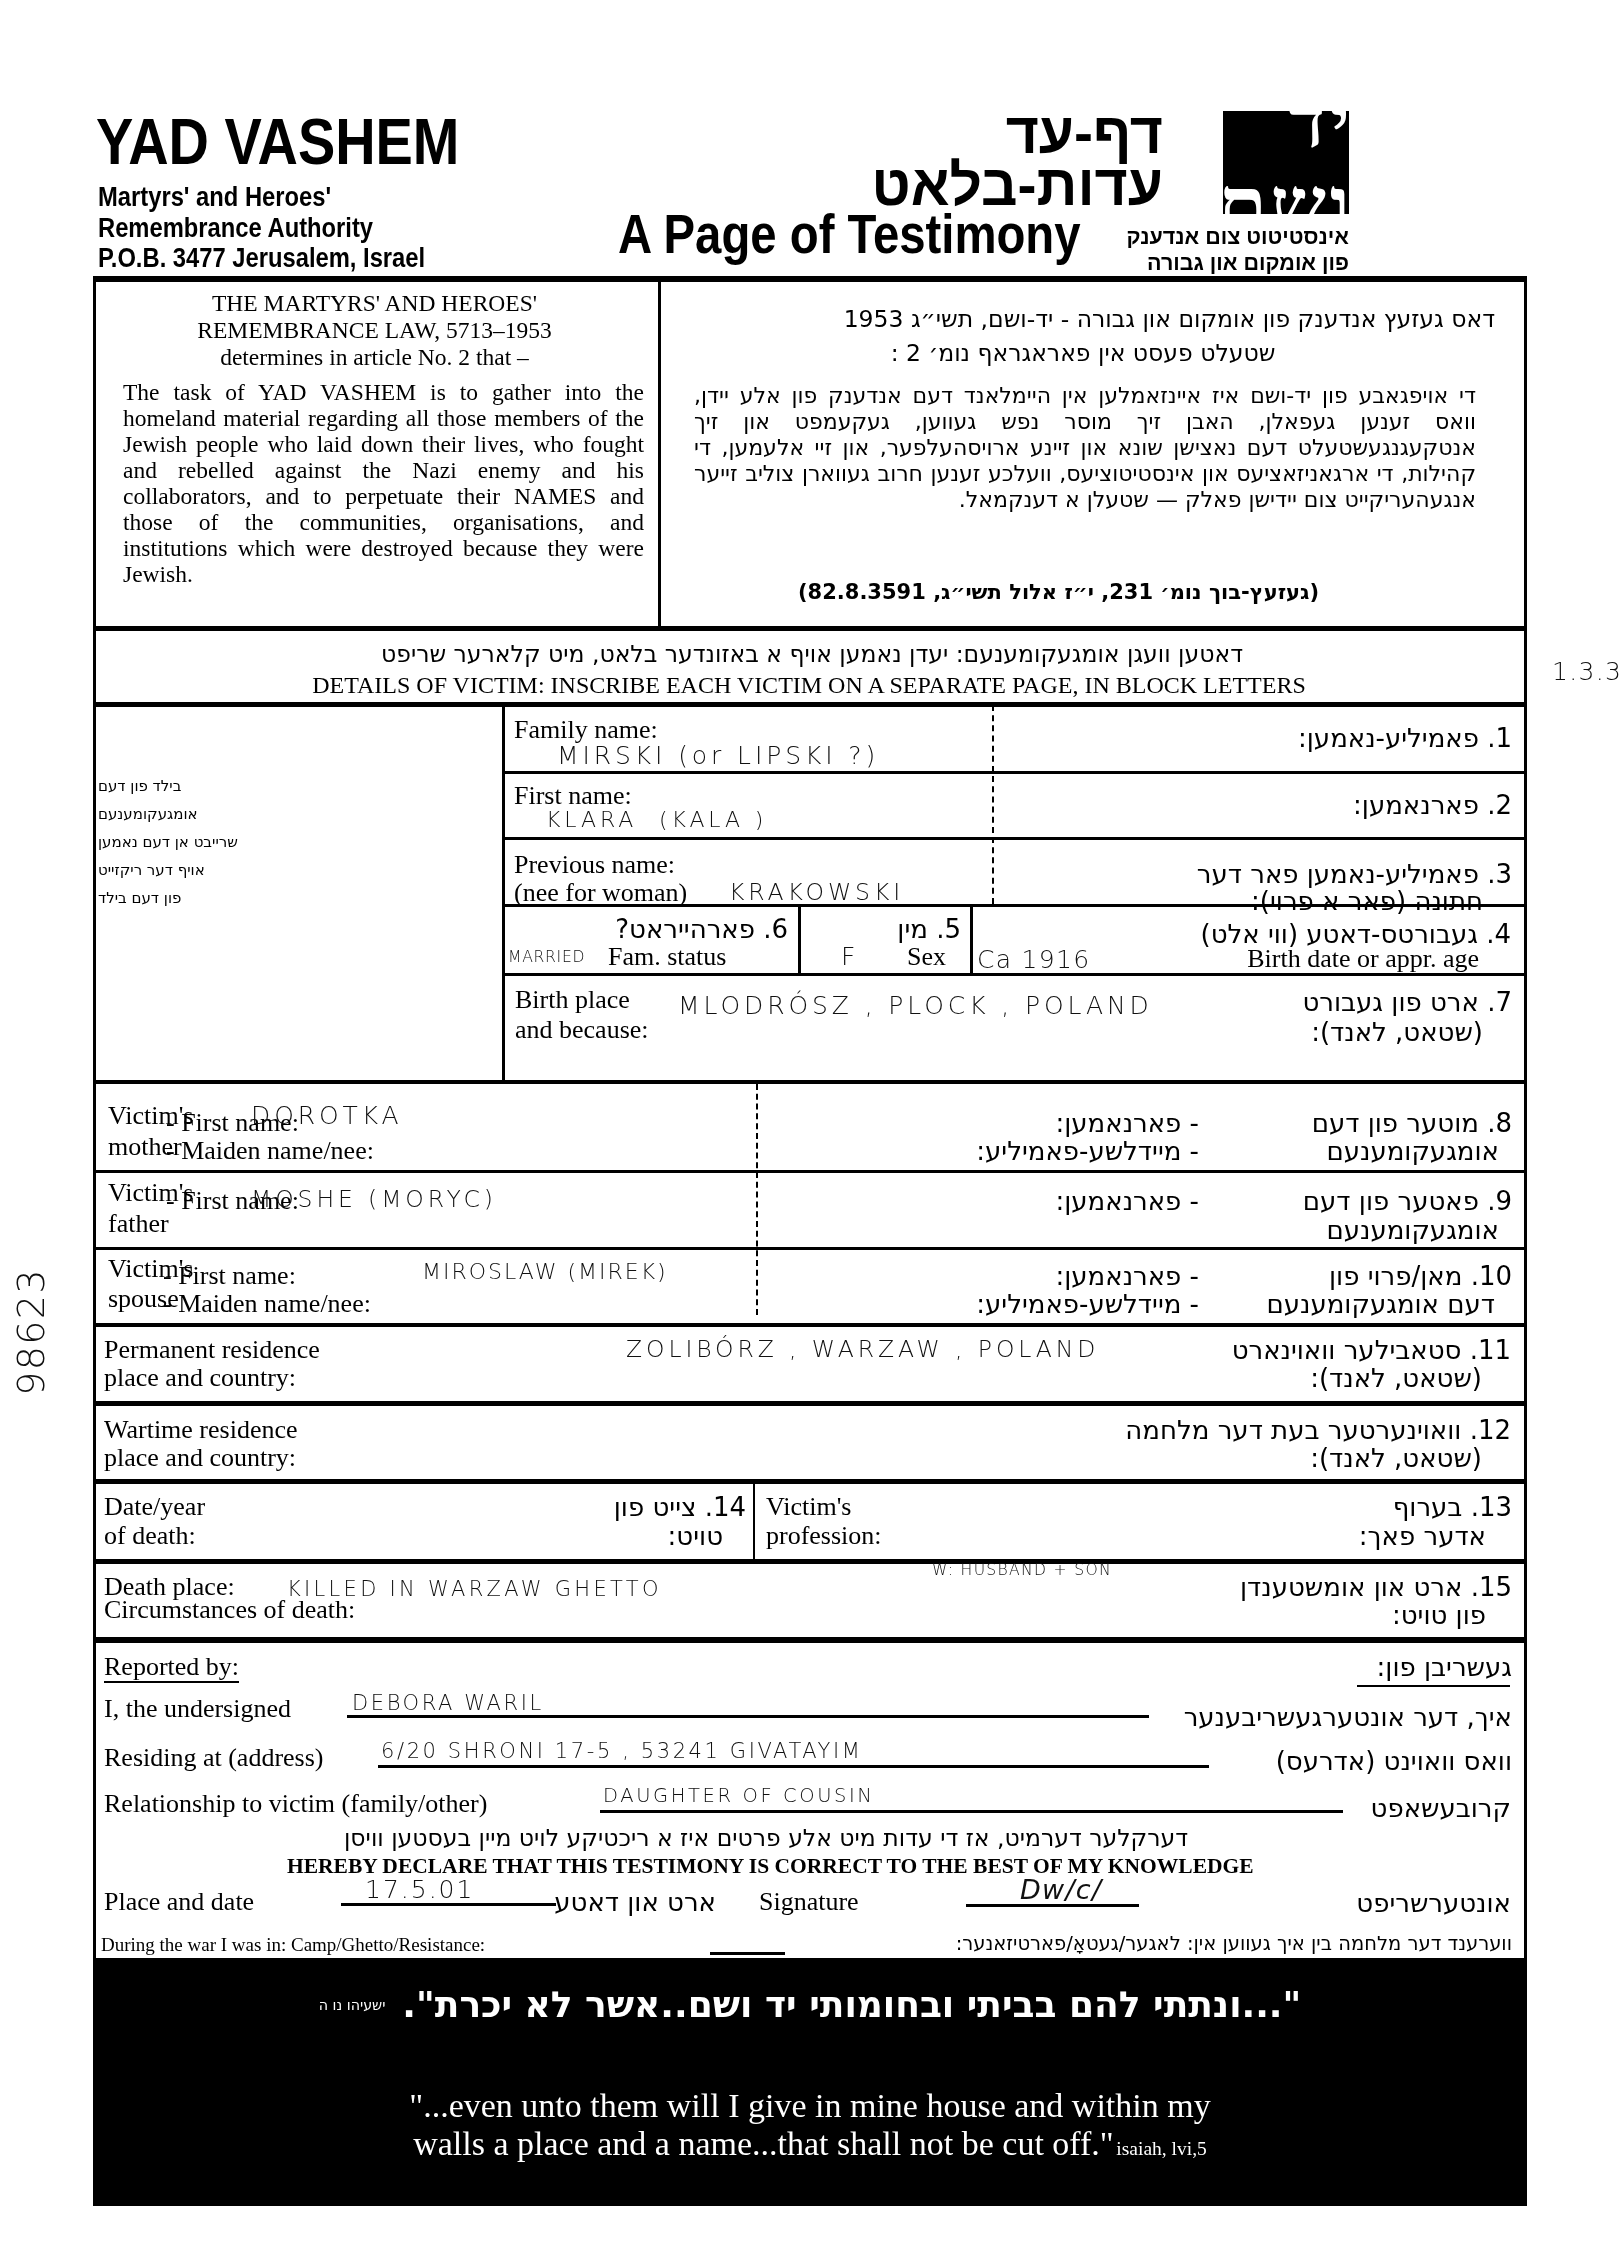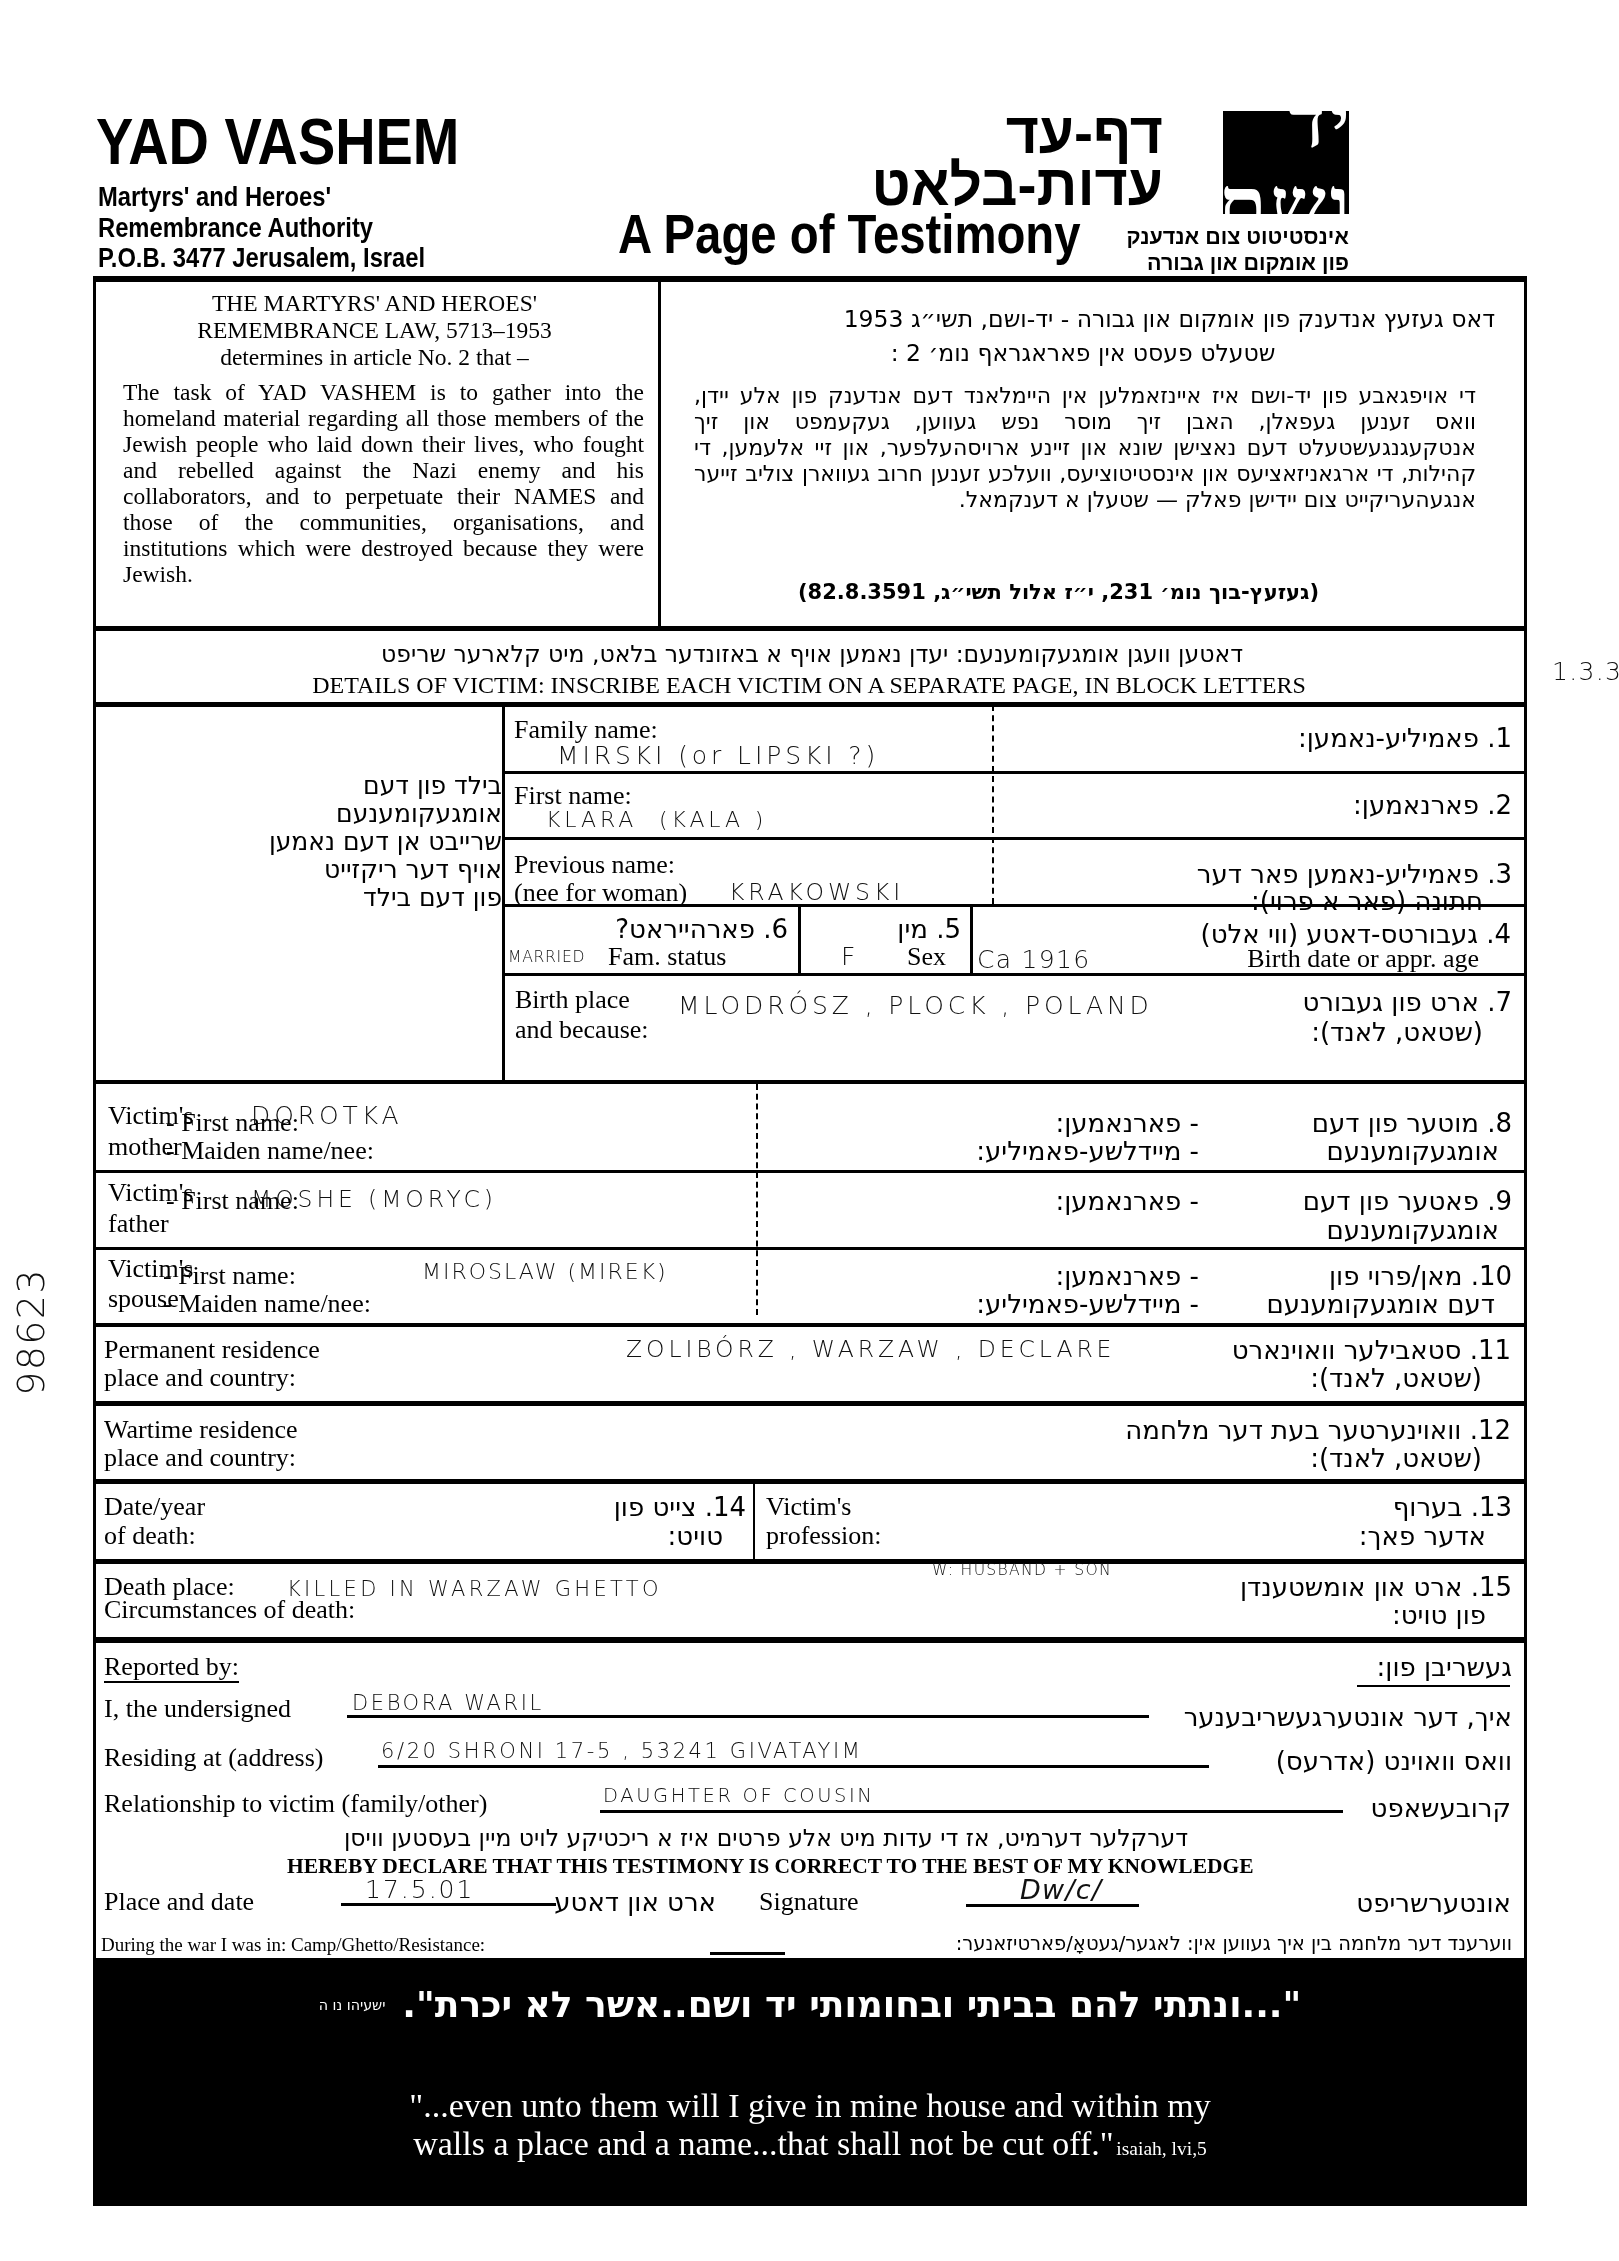--- a/index.html
+++ b/index.html
@@ -55,21 +55,21 @@
 <div class="hl" style="left:94px;top:626px;width:1430px;height:5.2px;"></div>
 <div class="abs rtl" style="left:94px;width:1436px;top:640px;text-align:center;font-family:'DejaVu Sans',sans-serif;font-size:23.5px;line-height:29px;">דאטען וועגן אומגעקומענעם: יעדן נאמען אויף א באזונדער בלאט, מיט קלארער שריפט</div>
 <div class="abs serif" style="left:94px;width:1430px;top:671px;text-align:center;font-size:24px;line-height:29px;white-space:nowrap;">DETAILS OF VICTIM: INSCRIBE EACH VICTIM ON A SEPARATE PAGE, IN BLOCK LETTERS</div>
 <div class="hl" style="left:94px;top:702px;width:1430px;height:4.6px;"></div>
 
 <div class="abs hand" style="left:1552px;top:657px;font-size:25px;letter-spacing:1.3px;">1.3.3</div>
 <div class="abs hand" style="left:-34px;top:1310px;font-size:38px;letter-spacing:1.3px;transform:rotate(-90deg);transform-origin:center;width:130px;text-align:center;">98623</div>
 
 <div class="vl" style="left:502px;top:705px;height:378px;"></div>
 <div class="abs" style="left:98px;top:707px;width:404px;height:375px;">
-  <div class="abs rtl" style="left:0;width:404px;top:65px;text-align:right;font-family:'DejaVu Sans',sans-serif;font-size:25px;line-height:28px;">
+  <div class="abs rtl" style="left:0;width:404px;top:65px;text-align:left;font-family:'DejaVu Sans',sans-serif;font-size:15px;line-height:28px;">
     <div>בילד פון דעם</div>
     <div>אומגעקומענעם</div>
     <div>שרייבט אן דעם נאמען</div>
     <div>אויף דער ריקזייט</div>
     <div>פון דעם בילד</div>
   </div>
 </div>
 
 <div class="dash" style="left:992px;top:705px;height:199px;"></div>
 <div class="hl" style="left:504px;top:771px;width:1021px;height:3.3px;"></div>
@@ -139,21 +139,21 @@
 <div class="abs hand" style="left:422px;top:1259px;font-size:22px;letter-spacing:2px;">MIROSLAW (MIREK)</div>
 <div class="abs lbl" style="left:163px;top:1289px;">- Maiden name/nee:</div>
 <div class="abs heb rtl" style="left:782px;width:417px;top:1261px;text-align:right;">- פארנאמען:</div>
 <div class="abs heb rtl" style="left:782px;width:417px;top:1289px;text-align:right;">- מיידלשע-פאמיליע:</div>
 <div class="abs heb rtl" style="left:1225px;width:287px;top:1261px;text-align:right;">10. מאן/פרוי פון</div>
 <div class="abs heb rtl" style="left:1212px;width:283px;top:1289px;text-align:right;">דעם אומגעקומענעם</div>
 <div class="hl" style="left:94px;top:1323px;width:1430px;height:3.9px;"></div>
 
 <div class="abs lbl" style="left:104px;top:1335px;">Permanent residence</div>
 <div class="abs lbl" style="left:104px;top:1363px;">place and country:</div>
-<div class="abs hand" style="left:626px;top:1335px;font-size:23.5px;white-space:pre;">ZOLIBÓRZ , WARZAW , DECLARE</div>
+<div class="abs hand" style="left:626px;top:1335px;font-size:23.5px;white-space:pre;">ZOLIBÓRZ , WARZAW , POLAND</div>
 <div class="abs heb rtl" style="left:977px;width:534px;top:1335px;text-align:right;">11. סטאבילער וואוינארט</div>
 <div class="abs heb rtl" style="left:977px;width:505px;top:1363px;text-align:right;">(שטאט, לאנד):</div>
 <div class="hl" style="left:94px;top:1401px;width:1430px;height:4.6px;"></div>
 
 <div class="abs lbl" style="left:104px;top:1415px;">Wartime residence</div>
 <div class="abs lbl" style="left:104px;top:1443px;">place and country:</div>
 <div class="abs heb rtl" style="left:977px;width:534px;top:1415px;text-align:right;">12. וואוינערטער בעת דער מלחמה</div>
 <div class="abs heb rtl" style="left:977px;width:505px;top:1443px;text-align:right;">(שטאט, לאנד):</div>
 <div class="hl" style="left:94px;top:1479px;width:1430px;height:4.6px;"></div>
 

